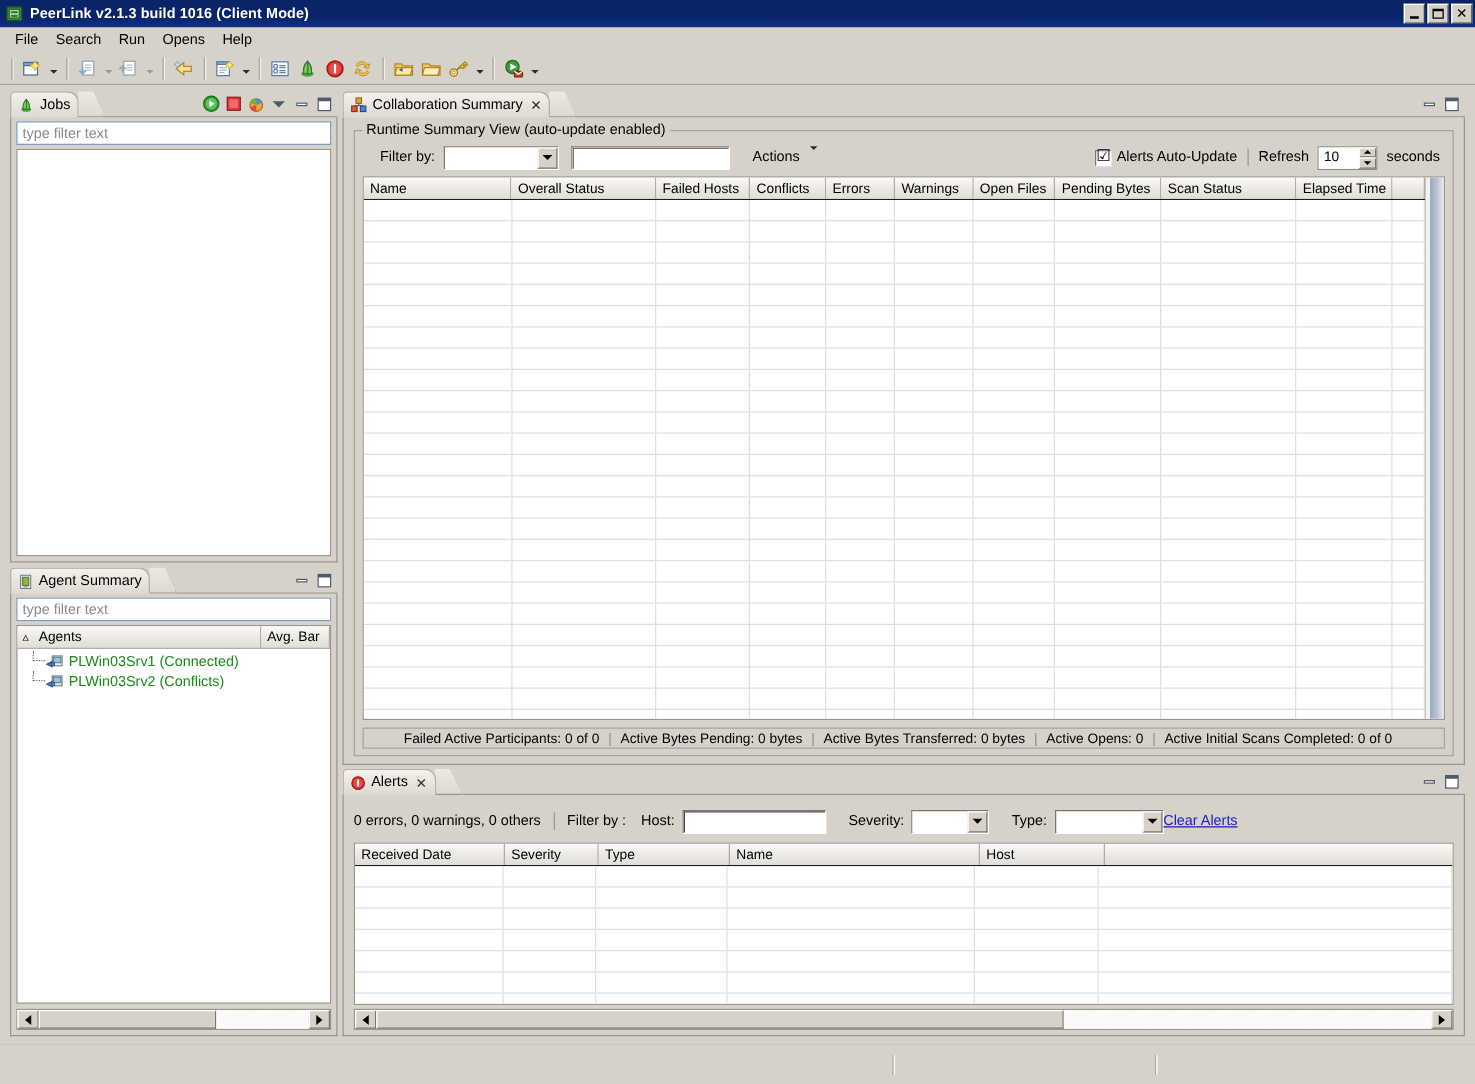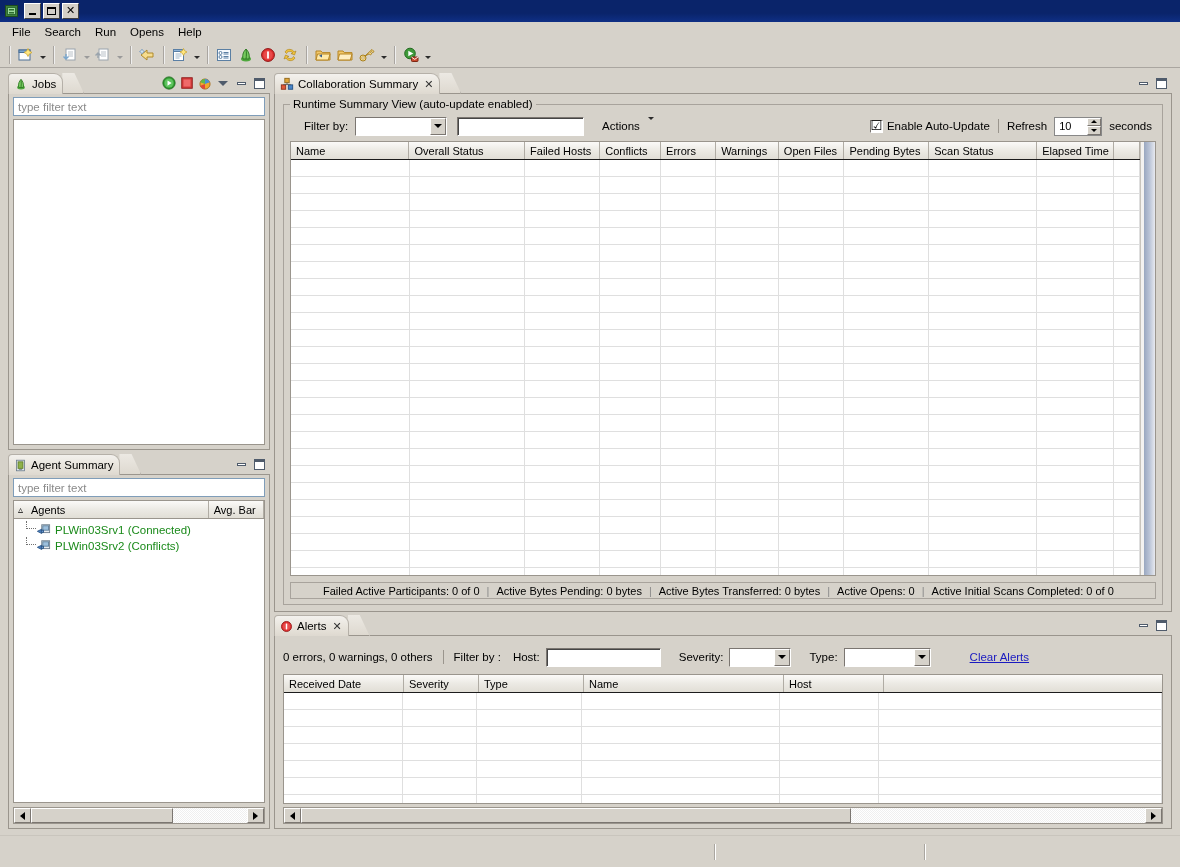--- a/index.html
+++ b/index.html
@@ -268,20 +268,21 @@
 
   <div class="titlebar">
     <span class="title-icon">
       <svg width="16" height="16" viewBox="0 0 16 16">
         <rect x="1.5" y="2.5" width="12" height="11" fill="#3f7f3f" stroke="#1d4d1d"></rect>
         <rect x="3.5" y="4.5" width="8" height="7" fill="#9ad79a" stroke="#2d6d2d"></rect>
         <rect x="5" y="6" width="5" height="1.5" fill="#2d6d2d"></rect>
         <rect x="5" y="9" width="5" height="1.5" fill="#2d6d2d"></rect>
       </svg>
     </span>
+    <span class="title-text">PeerLink v2.1.3 build 1016 (Client Mode)</span>
     <span class="win-btns">
       <span class="win-btn wb-min">
           <span></span>
         </span>
       <span class="win-btn wb-max">
           <span></span>
         </span>
       <span class="win-btn wb-close">
           <span>✕</span>
         </span>
@@ -618,21 +619,21 @@
               <span></span>
             </span>
             <span class="lbl" style="margin-left:18px;">Actions</span>
             <span style="margin-left:8px;"><i class="caret-dn"></i></span>
 
             <span style="flex:1 1 auto"></span>
 
             <span class="chk">
               <span style="font-size:13px;line-height:11px;margin-top:-1px;">☑</span>
             </span>
-            <span class="lbl" style="margin-left:4px;">Enable Auto-Update</span>
+            <span class="lbl" style="margin-left:4px;">Alerts Auto-Update</span>
             <span class="vsep" style="margin:0 8px;"></span>
             <span class="lbl">Refresh</span>
             <span class="spinner" style="margin-left:7px;">
               <span class="spin-val">10</span>
               <span class="spin-btns">
                 <span class="spin-b">
                     <i class="cu"></i>
                   </span>
                 <span class="spin-b">
                     <i class="cd"></i>
@@ -1070,21 +1071,21 @@
                 <i class="caret"></i>
               </span>
           </span>
           <span class="lbl" style="margin-left:18px;">Type:</span>
           <span class="combo" style="width:87px;margin-left:6px;">
             <span class="combo-val"></span>
             <span class="combo-btn">
                 <i class="caret"></i>
               </span>
           </span>
-          <span class="link" style="margin-left:22px;padding-left:17px;">Clear Alerts</span>
+          <span class="link" style="">Clear Alerts</span>
         </div>
 
         <div style="position:absolute;left:8px;right:8px;top:38px;bottom:24px;border:1px solid #9a958d;background:#fff;overflow:hidden;">
           <div class="tbl-head">
             <div class="th" style="width:120px">
                 <span>Received Date</span>
               </div>
             <div class="th" style="width:75px">
                 <span>Severity</span>
               </div>

